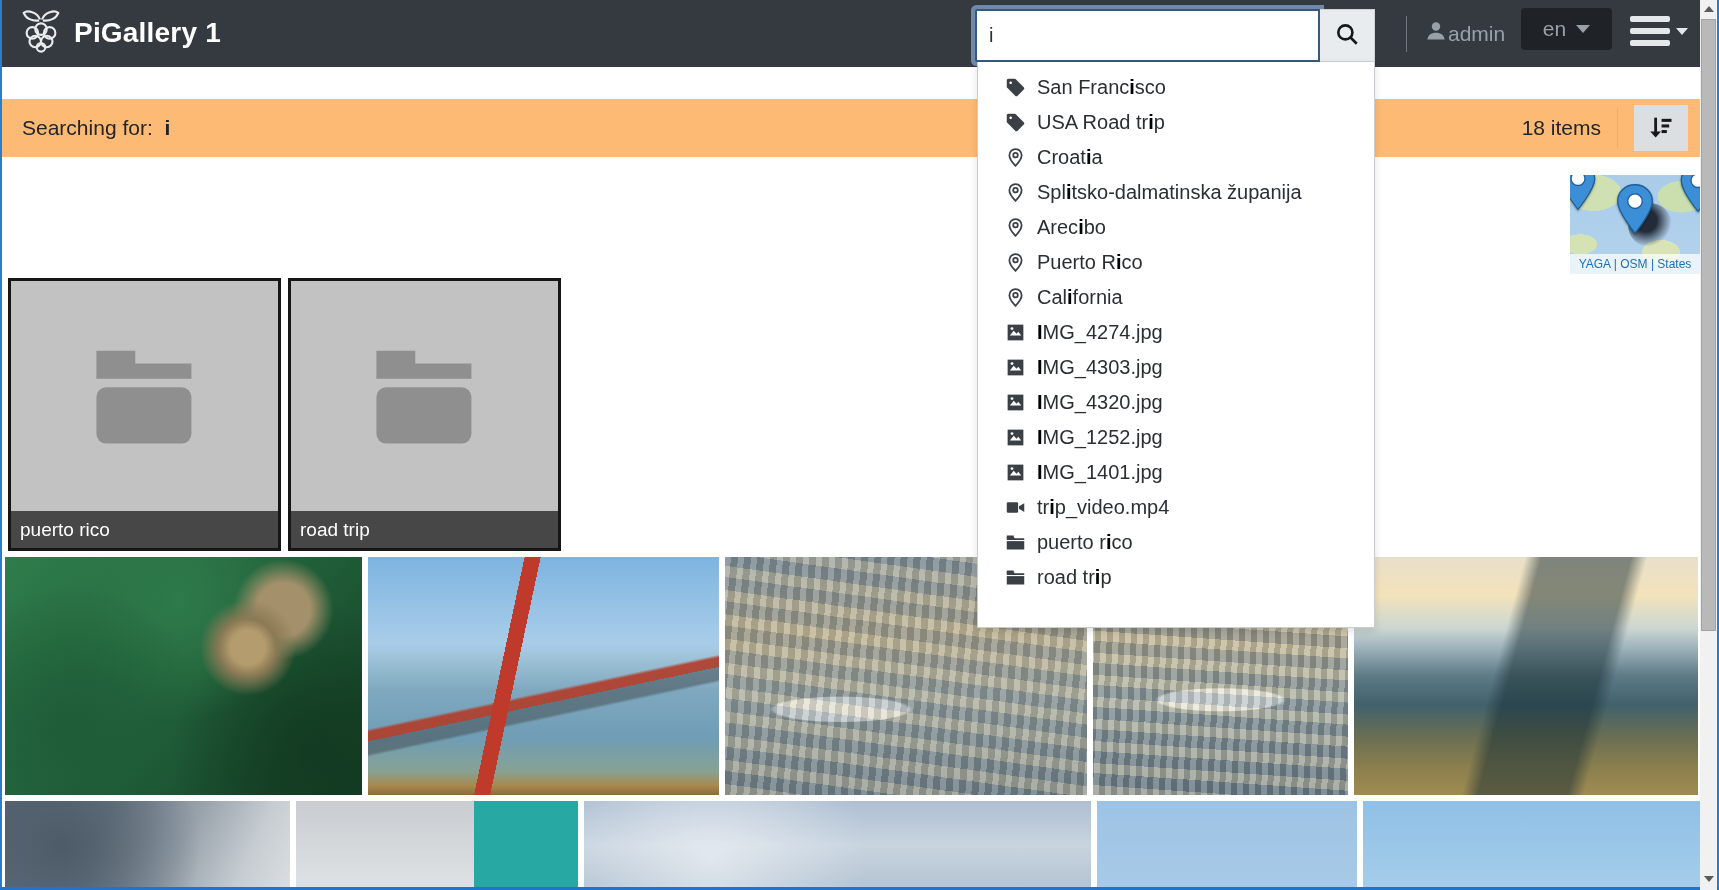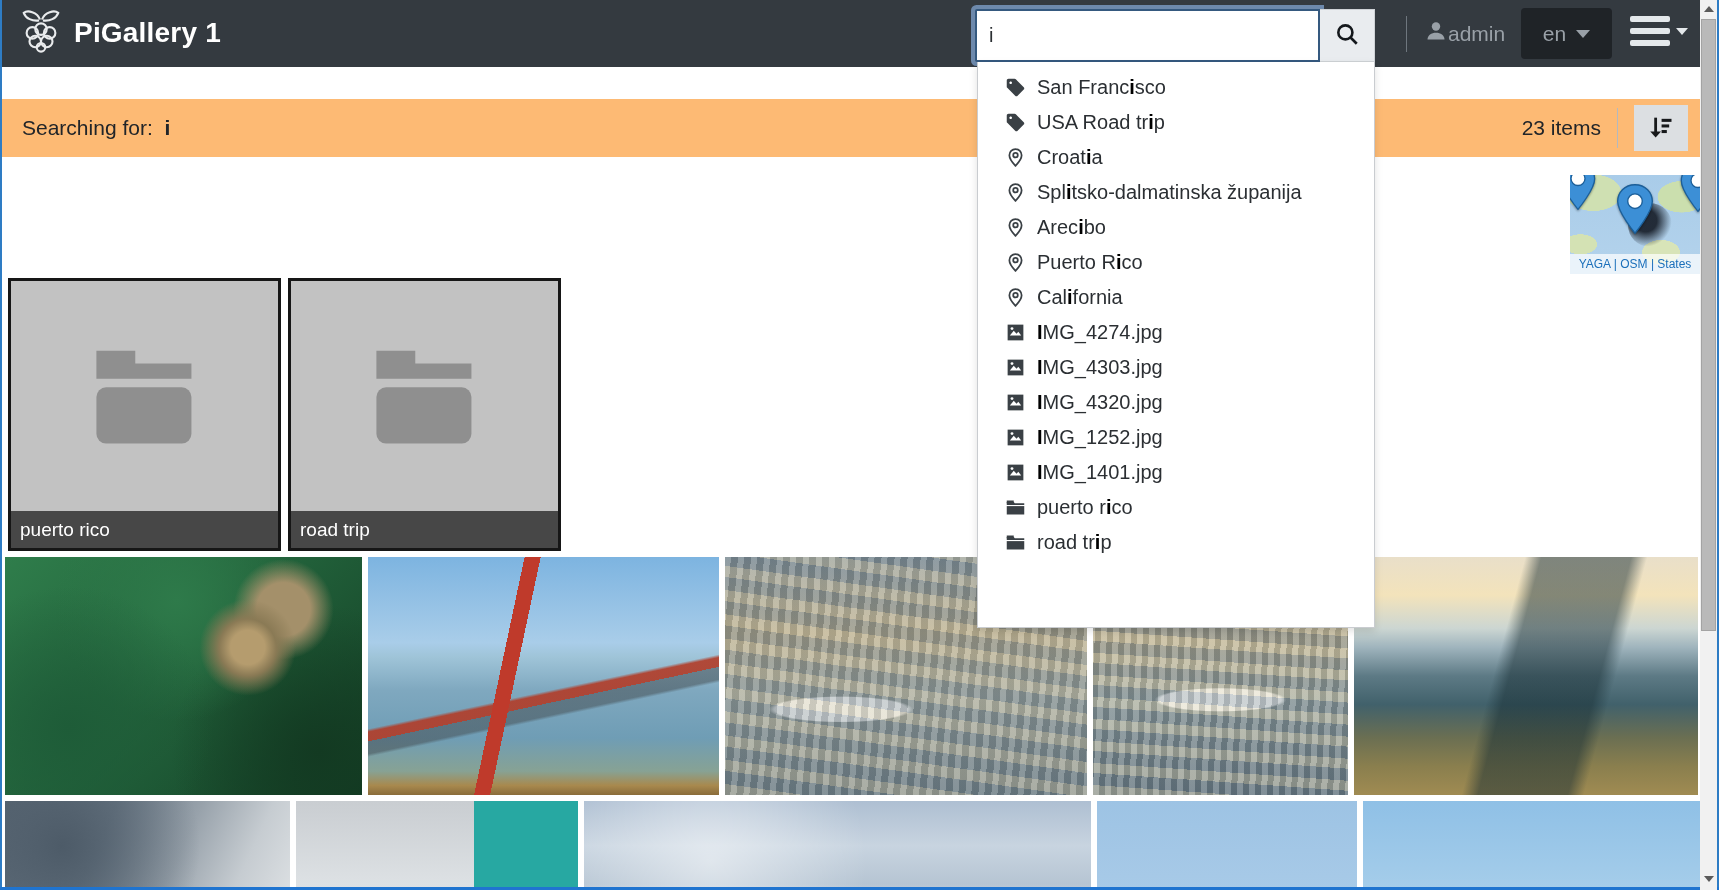--- a/index.html
+++ b/index.html
@@ -19,21 +19,21 @@
   .brand-title { color:#ffffff; font-size:28px; font-weight:bold; letter-spacing:0.2px; }
   .search-form { position:absolute; left:975px; top:9px; display:flex; z-index:60; }
   .search-input { width:345px; height:53px; border:2px solid #35597f; border-radius:2px 0 0 2px;
                   box-shadow:0 0 0 4px rgba(140,180,230,.65); font-size:20px; color:#2b2f33;
                   padding:0 12px; outline:none; font-family:"Liberation Sans",sans-serif; }
   .search-btn { width:55px; height:53px; background:#e9ecef; border:1px solid #cfd3d7; border-left:none;
                 display:flex; align-items:center; justify-content:center; cursor:pointer; }
   .nav-divider { position:absolute; left:1406px; top:16px; width:1px; height:36px; background:#6e767e; }
   .nav-user { position:absolute; left:1424px; top:0; height:67px; display:flex; align-items:center; 
               color:#99a0a7; font-size:21px; }
-  .lang-btn { position:absolute; left:1521px; top:8px; width:91px; height:51px; background:#1f2327;
+  .lang-btn { position:absolute; left:1521px; top:8px; width:91px; height:42px; background:#1f2327;
               border:none; border-radius:4px; color:#99a0a7; font-size:21px; display:flex;
               align-items:center; justify-content:center; gap:10px; cursor:pointer; }
   .caret { width:0; height:0; border-left:7px solid transparent; border-right:7px solid transparent;
            border-top:8px solid #99a0a7; display:inline-block; }
   .burger { position:absolute; left:1630px; top:16px; display:flex; align-items:center; gap:6px; cursor:pointer; }
   .burger-bars { display:flex; flex-direction:column; gap:6px; }
   .burger-bars span { display:block; width:40px; height:6px; background:#e4e8eb; border-radius:2px; }
   .burger .caret { border-top-color:#e4e8eb; border-left-width:6px; border-right-width:6px; border-top-width:7px; }
 
   
@@ -306,20 +306,29 @@
             <path d="M3 3h18v18H3z"></path>
             <path d="M5.5 15.5l4.5-5.5 3.2 3.4 2-2.2 3.3 4.3z" fill="#fff"></path>
             <circle cx="8" cy="7.5" r="1.6" fill="#fff"></circle>
           </svg>
         </span>
         <span class="s-text"><b>I</b>MG_1401.jpg</span>
       </div>
       <div class="suggestion-item">
         <span class="s-icon">
           <svg viewBox="0 0 24 24" fill="currentColor">
+            <rect x="2" y="6" width="13" height="12" rx="1.5"></rect>
+            <path d="M16 10.5 L22 7 v10 l-6-3.5z"></path>
+          </svg>
+        </span>
+        <span class="s-text">tr<b>i</b>p_video.mp4</span>
+      </div>
+      <div class="suggestion-item">
+        <span class="s-icon">
+          <svg viewBox="0 0 24 24" fill="currentColor">
             <path d="M2 4h8v3.2H2z"></path>
             <path d="M2 5.8h8l1.2 1.4H22v2H2z"></path>
             <path d="M2 10.4h20V20H2z"></path>
           </svg>
         </span>
         <span class="s-text">puerto r<b>i</b>co</span>
       </div>
       <div class="suggestion-item">
         <span class="s-icon">
           <svg viewBox="0 0 24 24" fill="currentColor">
@@ -330,21 +339,21 @@
         </span>
         <span class="s-text">road tr<b>i</b>p</span>
       </div>
     </div>
 
   <div class="status-bar">
     <div class="status-left">
       <span>Searching for:</span>&nbsp; <b>i</b>
     </div>
     <div class="status-right">
-      <span class="item-count">23 items</span>
+      <span class="item-count">18 items</span>
       <span class="status-divider"></span>
       <button class="sort-btn">
         <span>
           <svg width="28" height="28" viewBox="0 0 24 24" fill="#17191b">
             <rect x="6.2" y="4" width="2.4" height="13"></rect>
             <path d="M7.4 21 L2.8 15.8 h9.2 Z"></path>
             <rect x="12.5" y="5" width="8.5" height="2.6"></rect>
             <rect x="12.5" y="9.8" width="6.5" height="2.6"></rect>
             <rect x="12.5" y="14.6" width="4.5" height="2.6"></rect>
           </svg>

